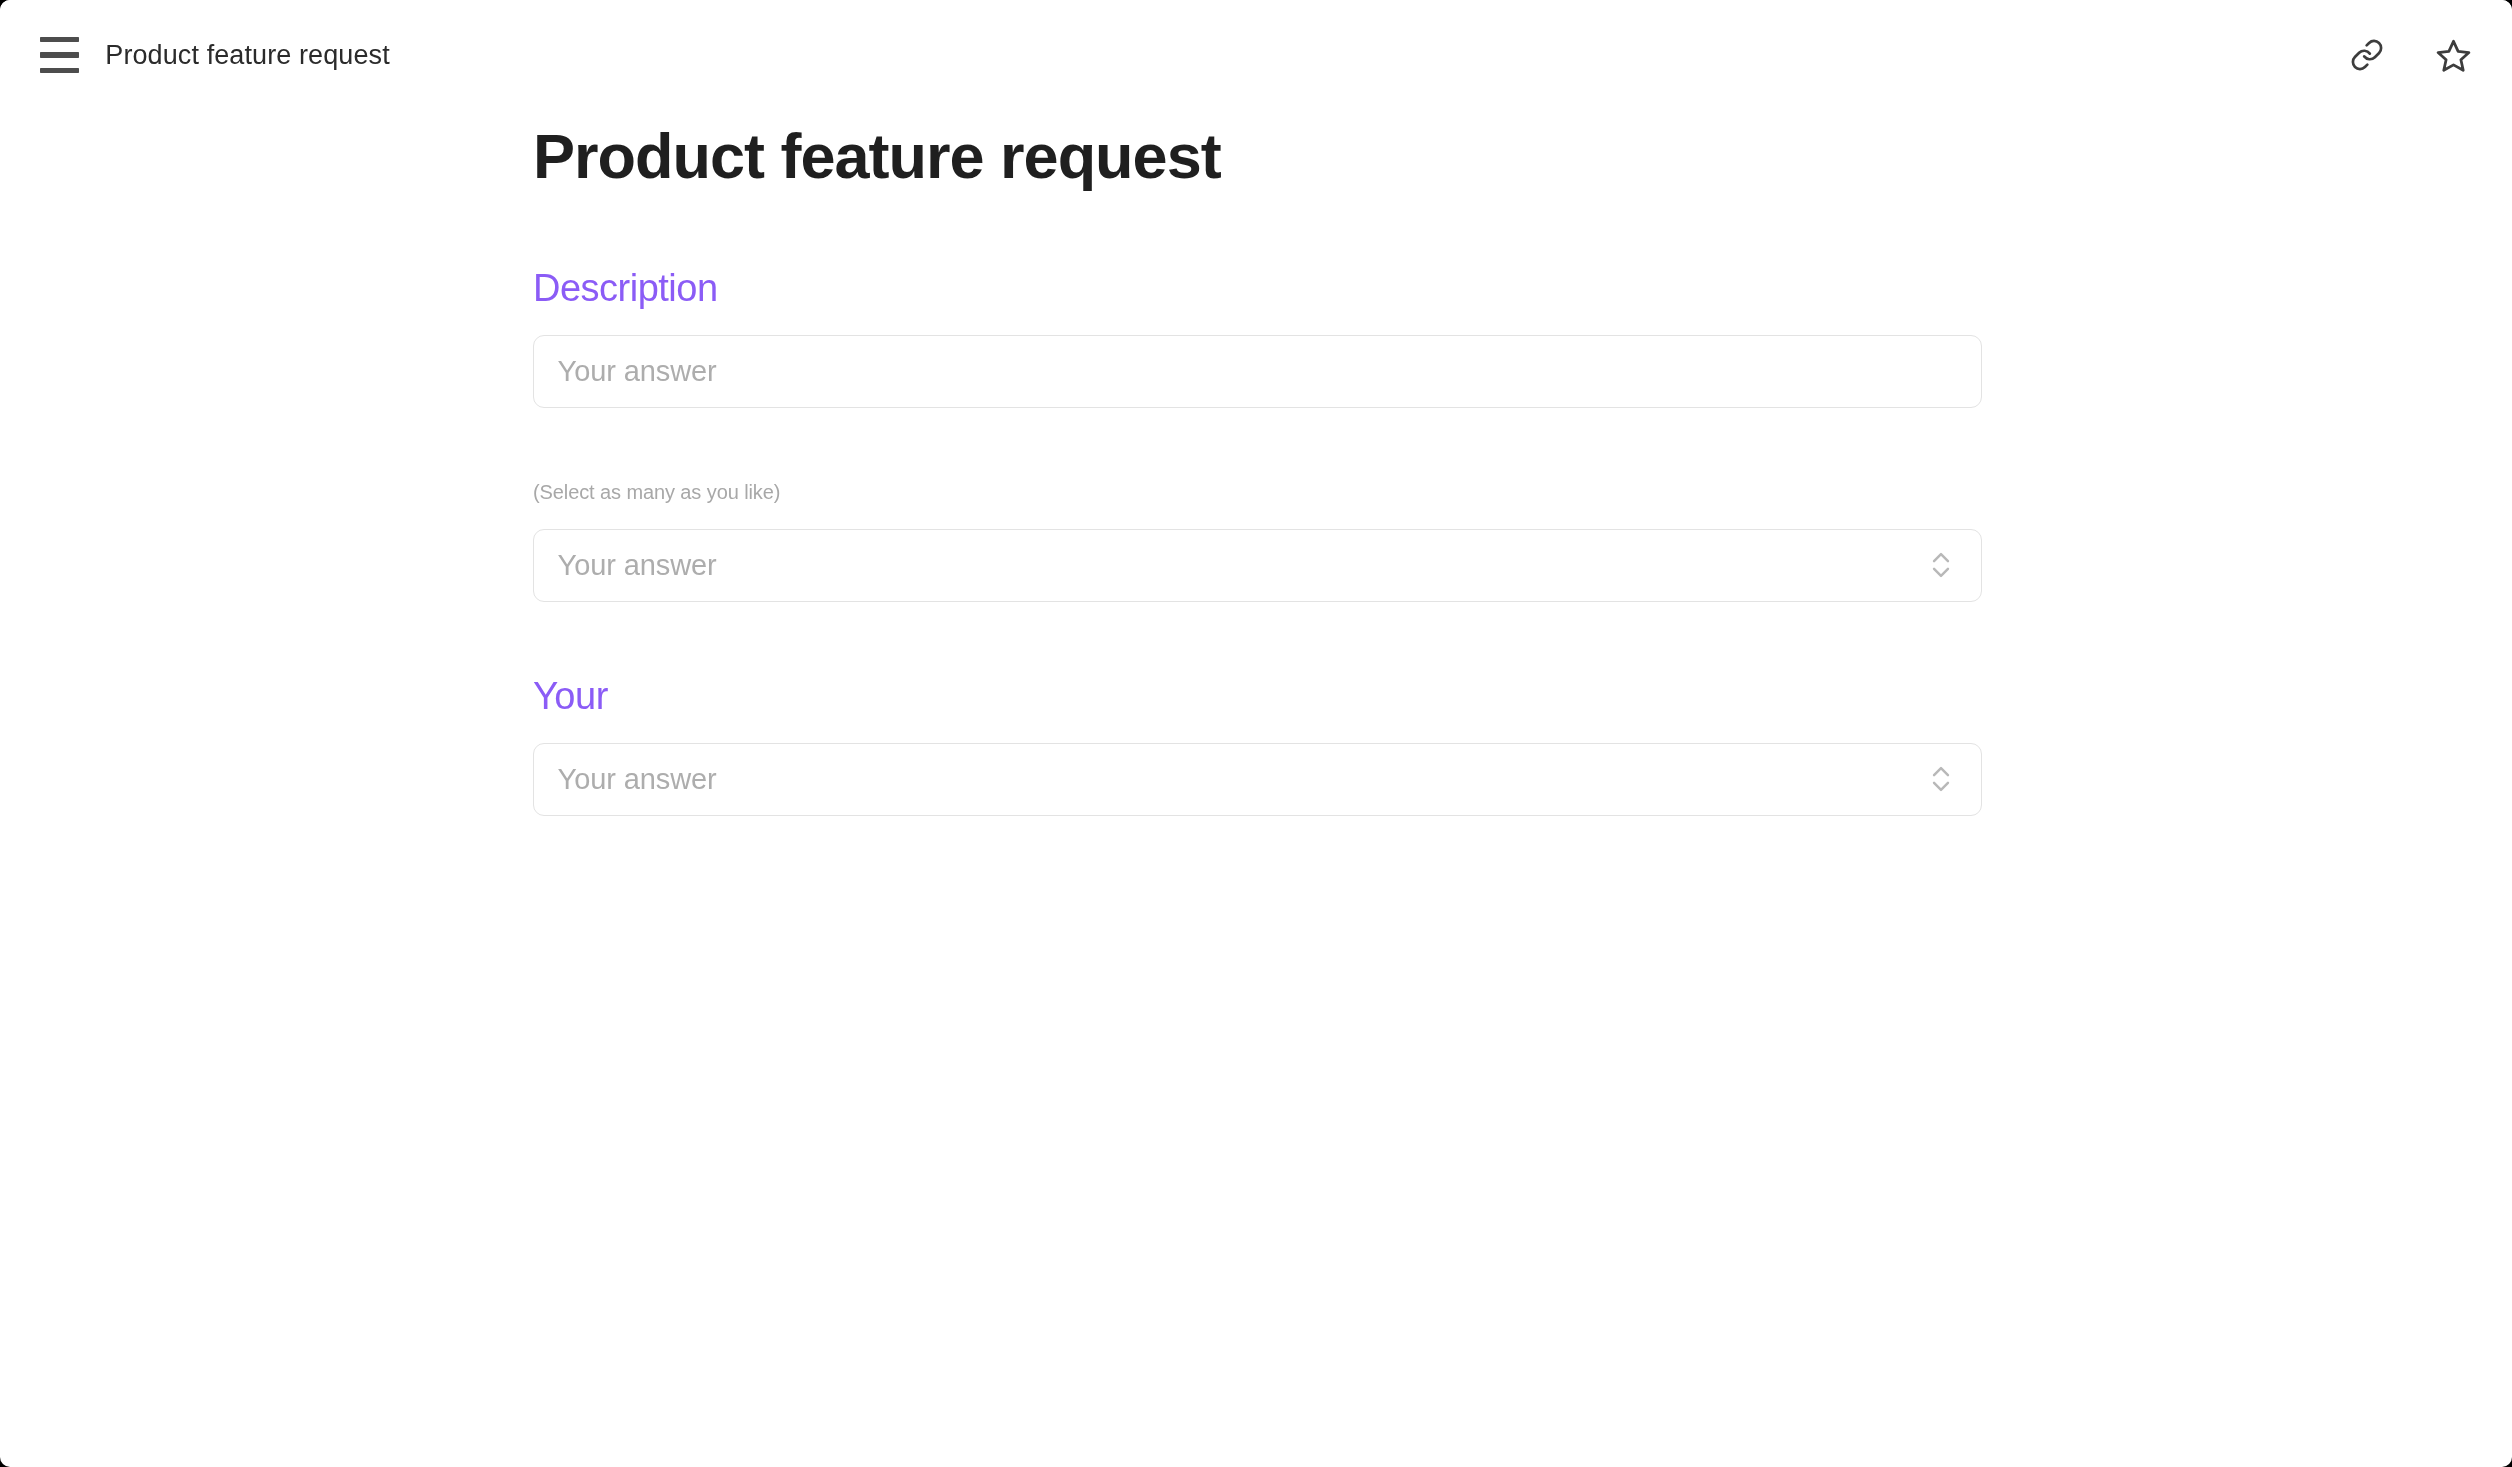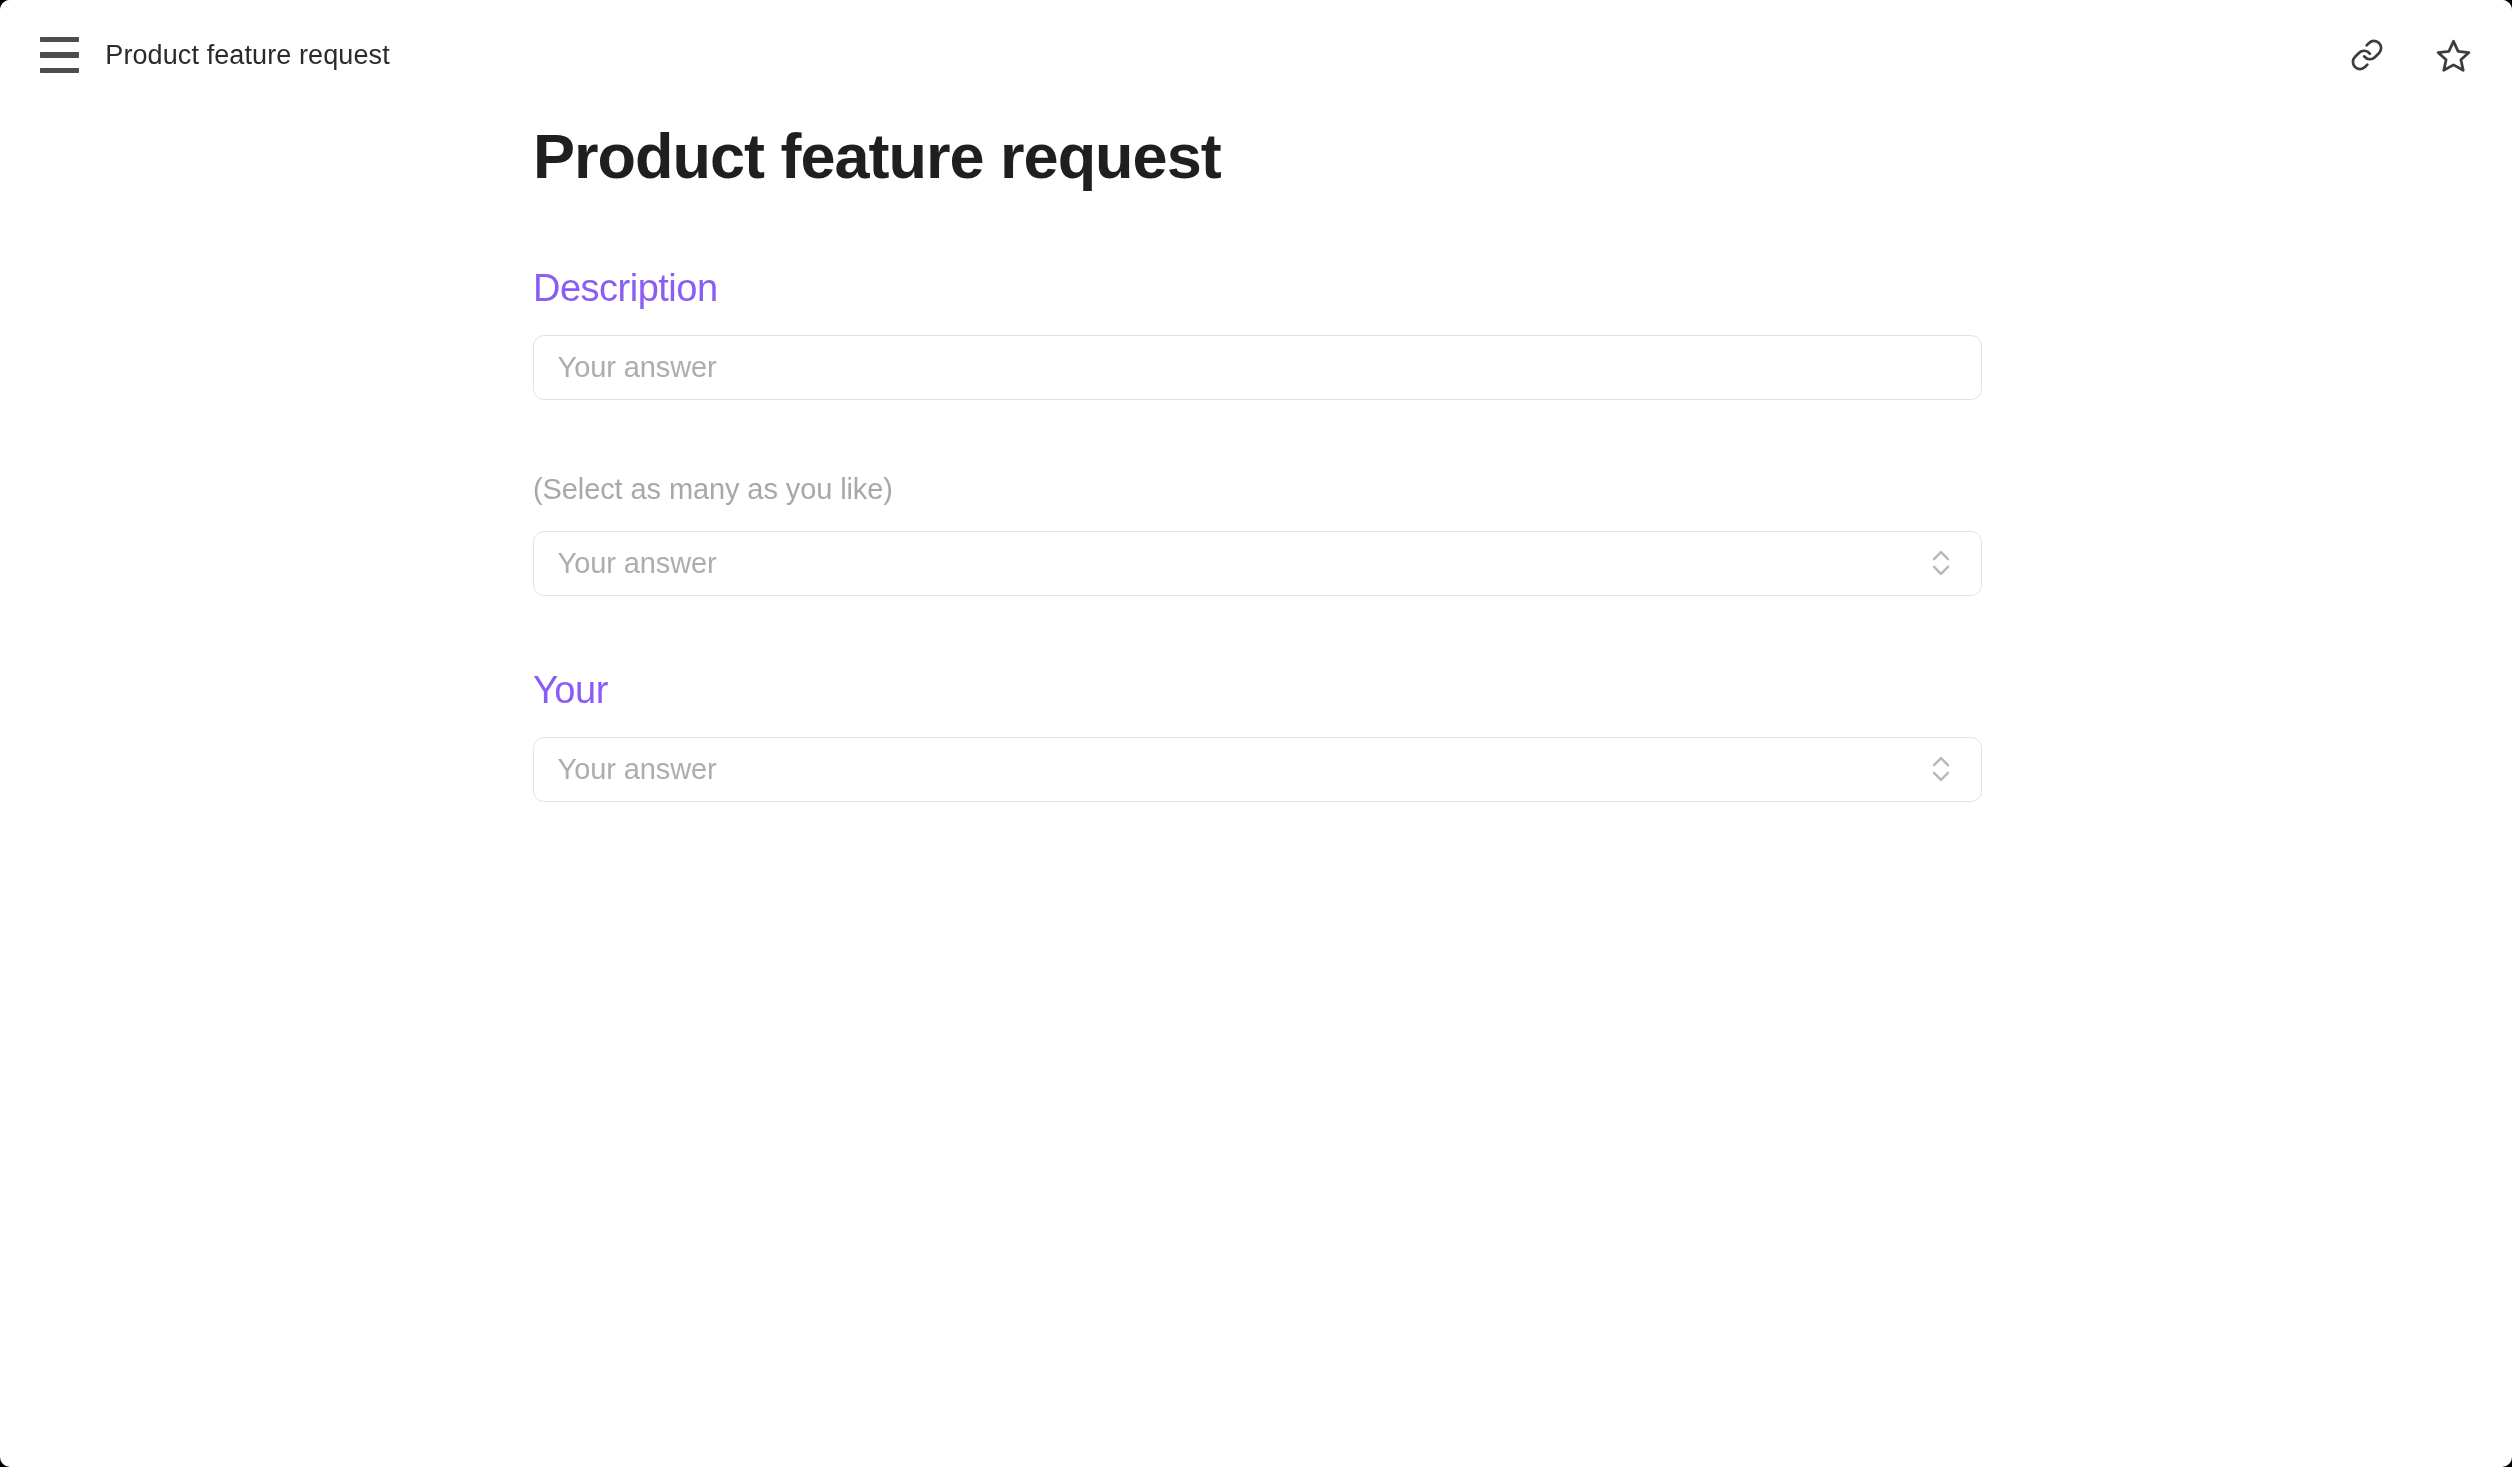--- a/index.html
+++ b/index.html
@@ -136,30 +136,30 @@
   .field-block { margin-top: 73px; }
 
   .field-label {
     font-size: 38px;
     font-weight: 400;
     color: #8b5cf6;
     letter-spacing: -0.5px;
   }
 
   .field-hint {
-    font-size: 29px;
+    font-size: 20px;
     color: #a8a8a8;
     margin-top: 26px;
     letter-spacing: -0.1px;
   }
 
   .answer-box {
     margin-top: 25px;
     width: 1449px;
-    height: 65px;
+    height: 73px;
     border: 1.3px solid #e3e3e3;
     border-radius: 11px;
     background: #ffffff;
     display: flex;
     align-items: center;
     padding: 0 23.6px;
     position: relative;
     cursor: text;
   }
   .answer-box .placeholder {

